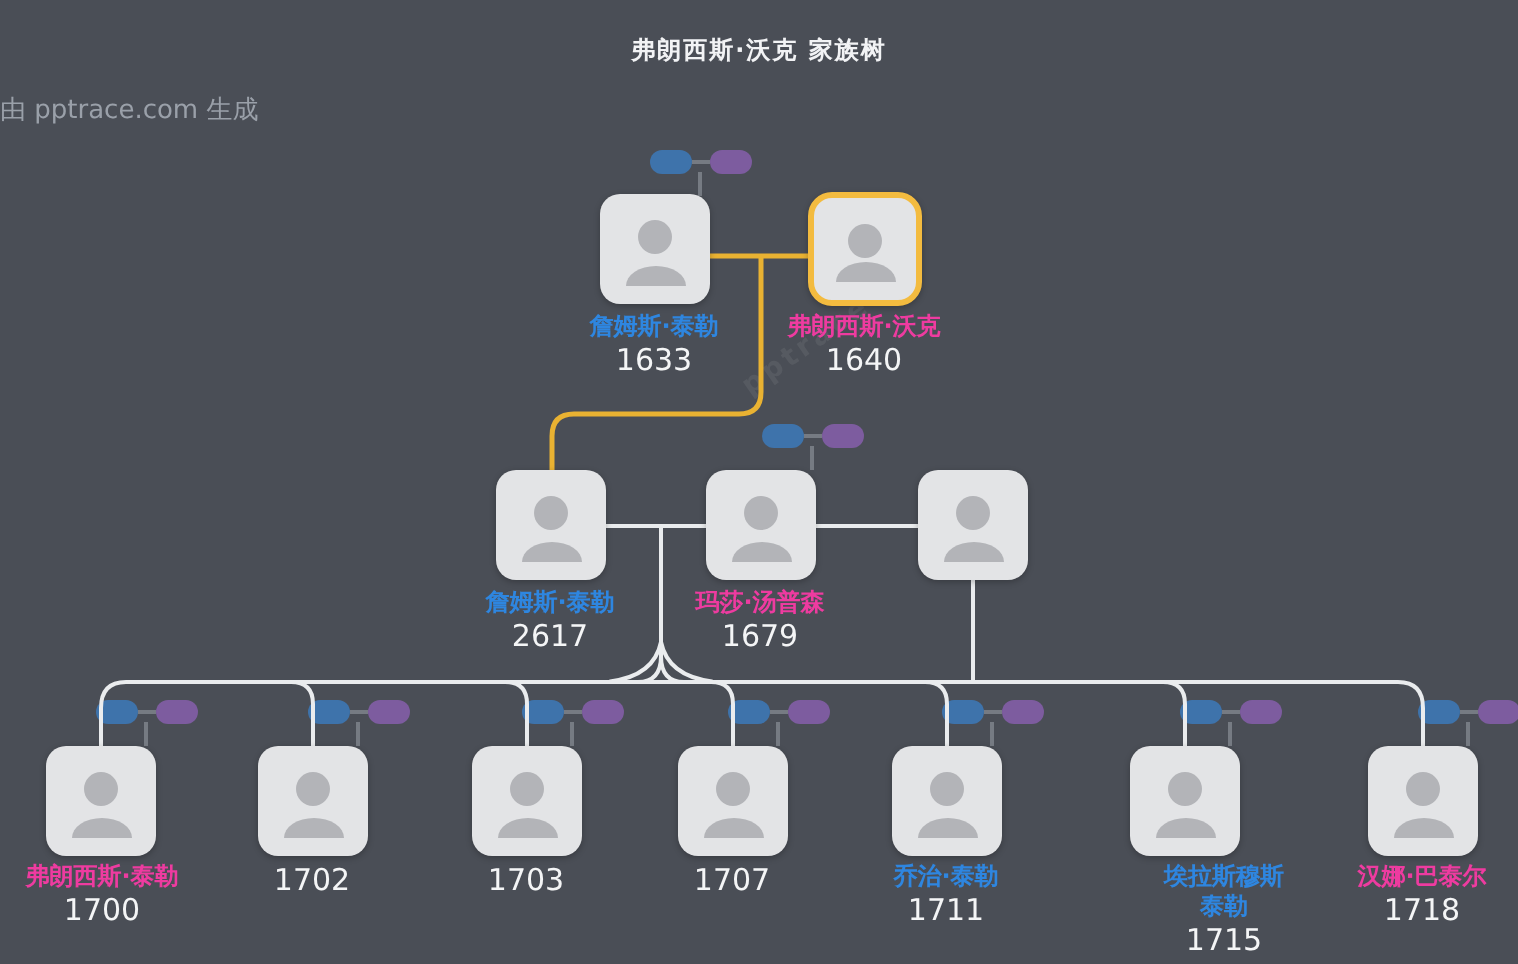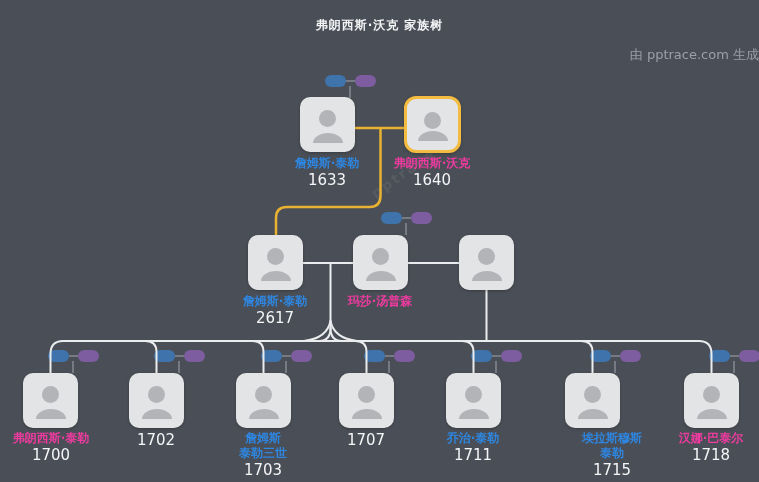--- a/index.html
+++ b/index.html
@@ -5,21 +5,21 @@
   html,body{margin:0;padding:0;}
   body{
     width:759px;height:482px;overflow:hidden;position:relative;
     background:#4a4e56;
     font-family:"DejaVu Sans","Liberation Sans",sans-serif;
   }
   .stage{position:absolute;inset:0;}
   
   .title{position:absolute;top:17px;left:0;right:0;text-align:center;
          font-size:12px;font-weight:700;color:#f2f3f5;letter-spacing:1px;}
-  .subtitle{position:absolute;top:46px;left:0;right:0;text-align:right;
+  .subtitle{position:absolute;top:46px;left:0;right:0;text-align:left;
             font-size:13px;color:#9aa0a9;}
   
   .watermark{position:absolute;left:368px;top:188px;color:rgba(255,255,255,0.07);
              font-size:14px;font-weight:700;letter-spacing:2px;
              transform:rotate(-35deg);transform-origin:left top;}
   
   svg.lines{position:absolute;inset:0;pointer-events:none;}
   
   .card{position:absolute;width:55px;height:55px;background:#e3e4e6;border-radius:10px;
         box-shadow:0 1px 3px rgba(0,0,0,0.25);box-sizing:border-box;}
@@ -188,32 +188,31 @@
     <div class="name female">弗朗西斯·沃克</div>
     <div class="year">1640</div>
   </div>
 
   <div class="label" style="left:215px;top:294px">
     <div class="name male">詹姆斯·泰勒</div>
     <div class="year">2617</div>
   </div>
   <div class="label" style="left:320px;top:294px">
     <div class="name female">玛莎·汤普森</div>
+    <div class="year">1679</div>
   </div>
 
   <div class="label" style="left:-9px;top:431px">
     <div class="name female">弗朗西斯·泰勒</div>
     <div class="year">1700</div>
   </div>
   <div class="label" style="left:96px;top:431px">
     <div class="year">1702</div>
   </div>
   <div class="label" style="left:203px;top:431px">
-    <div class="name male">詹姆斯
-泰勒三世</div>
     <div class="year">1703</div>
   </div>
   <div class="label" style="left:306px;top:431px">
     <div class="year">1707</div>
   </div>
   <div class="label" style="left:413px;top:431px">
     <div class="name male">乔治·泰勒</div>
     <div class="year">1711</div>
   </div>
   <div class="label" style="left:552px;top:431px">

